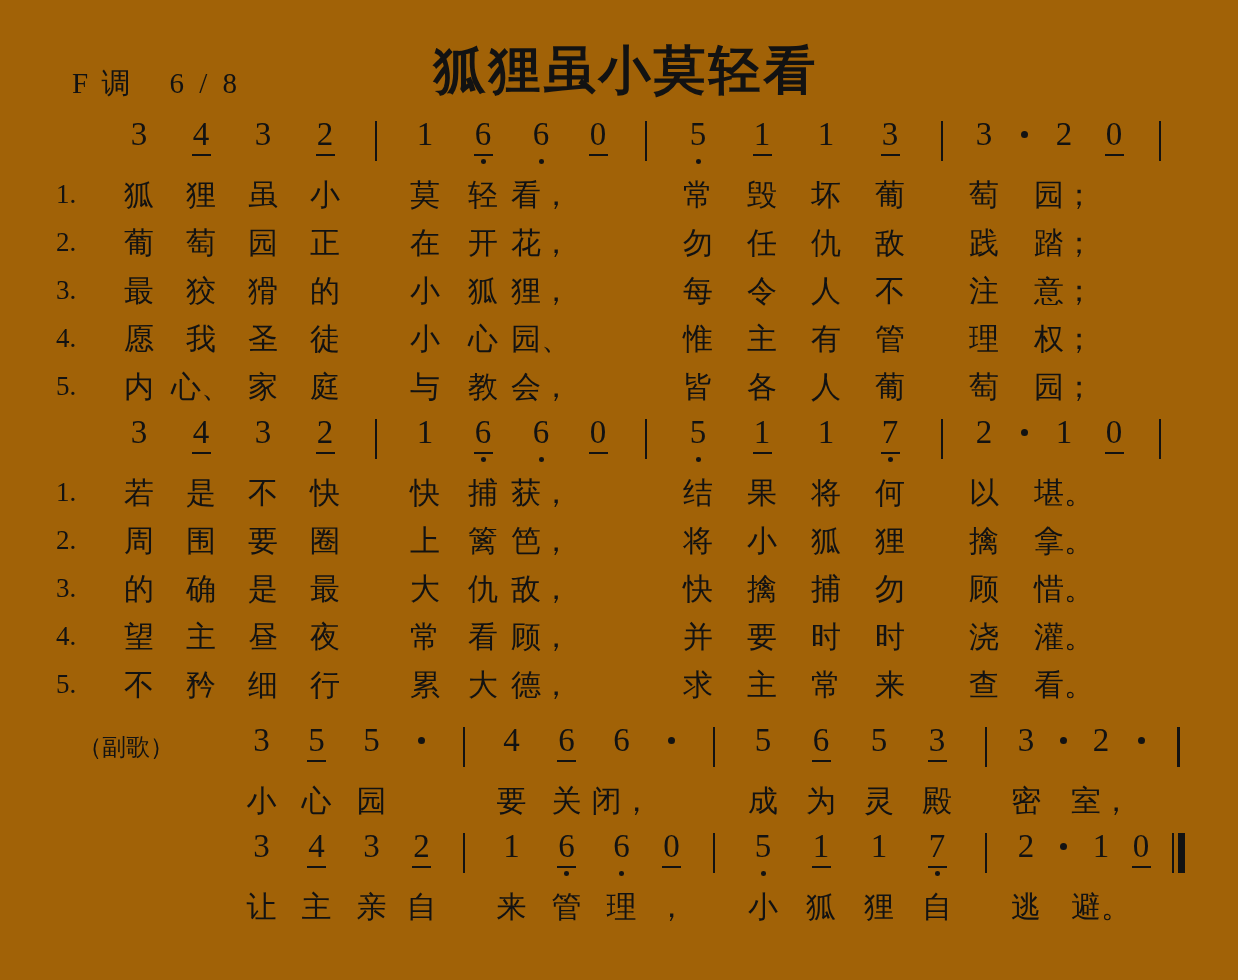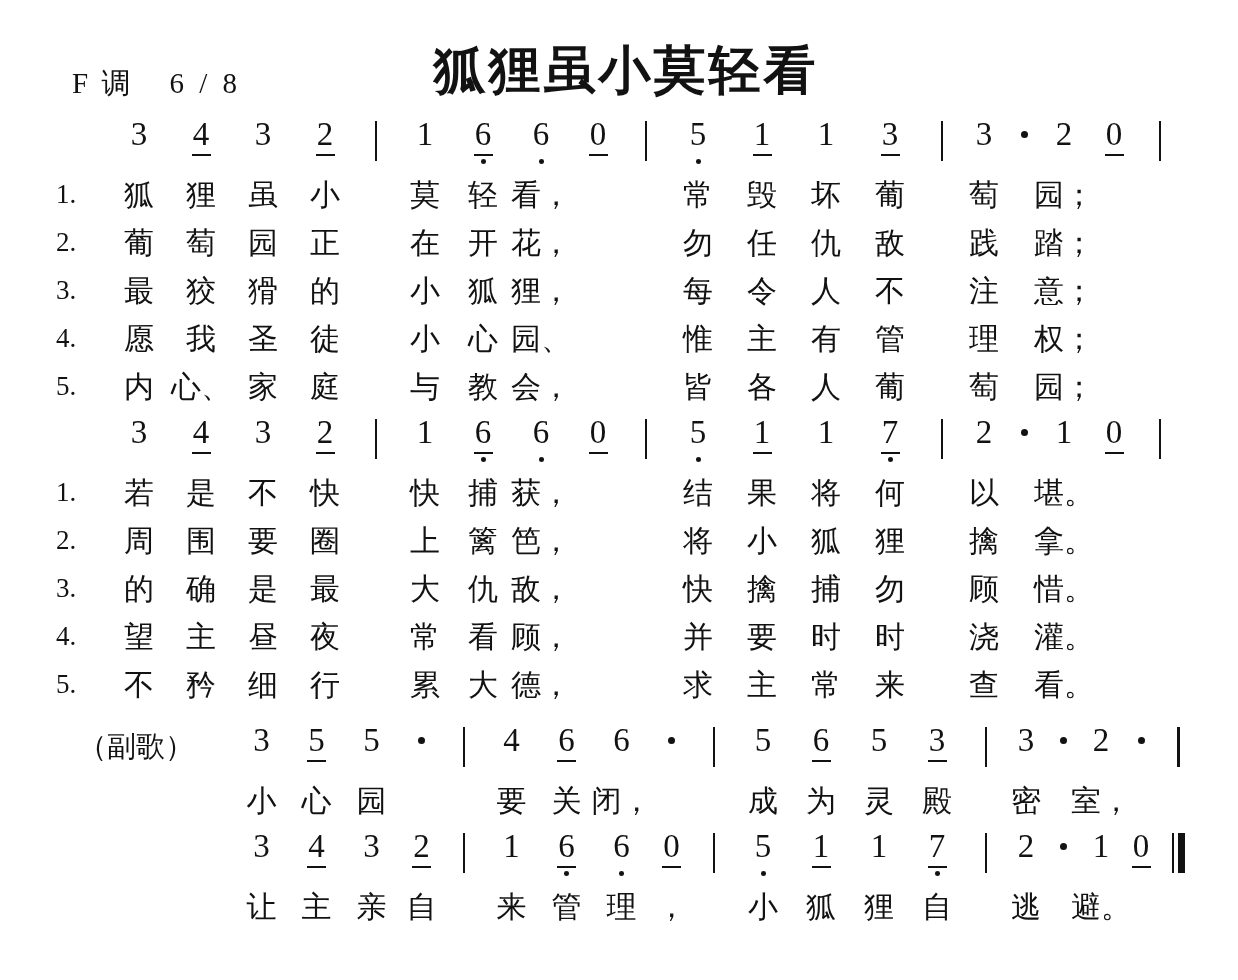--- a/index.html
+++ b/index.html
@@ -1,17 +1,17 @@
 <!DOCTYPE html>
 <html><head>
 <meta charset="utf-8">
 <style>
   html,body{margin:0;padding:0;background:#e8e8e4;}
   .sheet{
-    position:relative;width:1238px;height:980px;background:#ffffff;
+    position:relative;width:1238px;height:980px;background:#a16207;
     box-sizing:border-box;padding:34px 30px 0 44px;overflow:hidden;
     color:#121212;font-family:"Liberation Serif","DejaVu Serif",serif;
   }
   
   .header{position:relative;height:70px;margin-bottom:8px;}
   .keysig{position:absolute;left:28px;top:30px;font-size:29px;letter-spacing:3px;white-space:nowrap;}
   .keysig .meter{margin-left:36px;letter-spacing:4px;}
   .title{position:absolute;left:0;right:0;top:2px;margin:0;text-align:center;
          font-size:52px;font-weight:bold;letter-spacing:3px;}
   
@@ -32,21 +32,21 @@
   .note.d .odot{visibility:visible;}
   .adot{width:7px;height:7px;border-radius:50%;background:#121212;margin-top:13px;}
   
   .bar{width:2.5px;height:40px;background:#121212;justify-self:center;}
   .final{display:flex;gap:4px;align-items:center;justify-self:center;}
   .final .thin{width:2.5px;height:40px;background:#121212;}
   .final .thick{width:7px;height:40px;background:#121212;}
   
   .syl{justify-self:center;text-align:center;white-space:nowrap;line-height:1.1;}
   .vnum{font-size:27px;justify-self:start;padding-left:12px;}
-  .clabel{font-size:29px;justify-self:start;padding-left:34px;white-space:nowrap;}
+  .clabel{font-size:24px;justify-self:start;padding-left:34px;white-space:nowrap;}
 </style>
 </head>
 <body>
 
 <main class="sheet">
   <div class="header">
     <div class="keysig">
       <span>F 调</span><span class="meter">6 / 8</span>
     </div>
     <h1 class="title">狐狸虽小莫轻看</h1>

